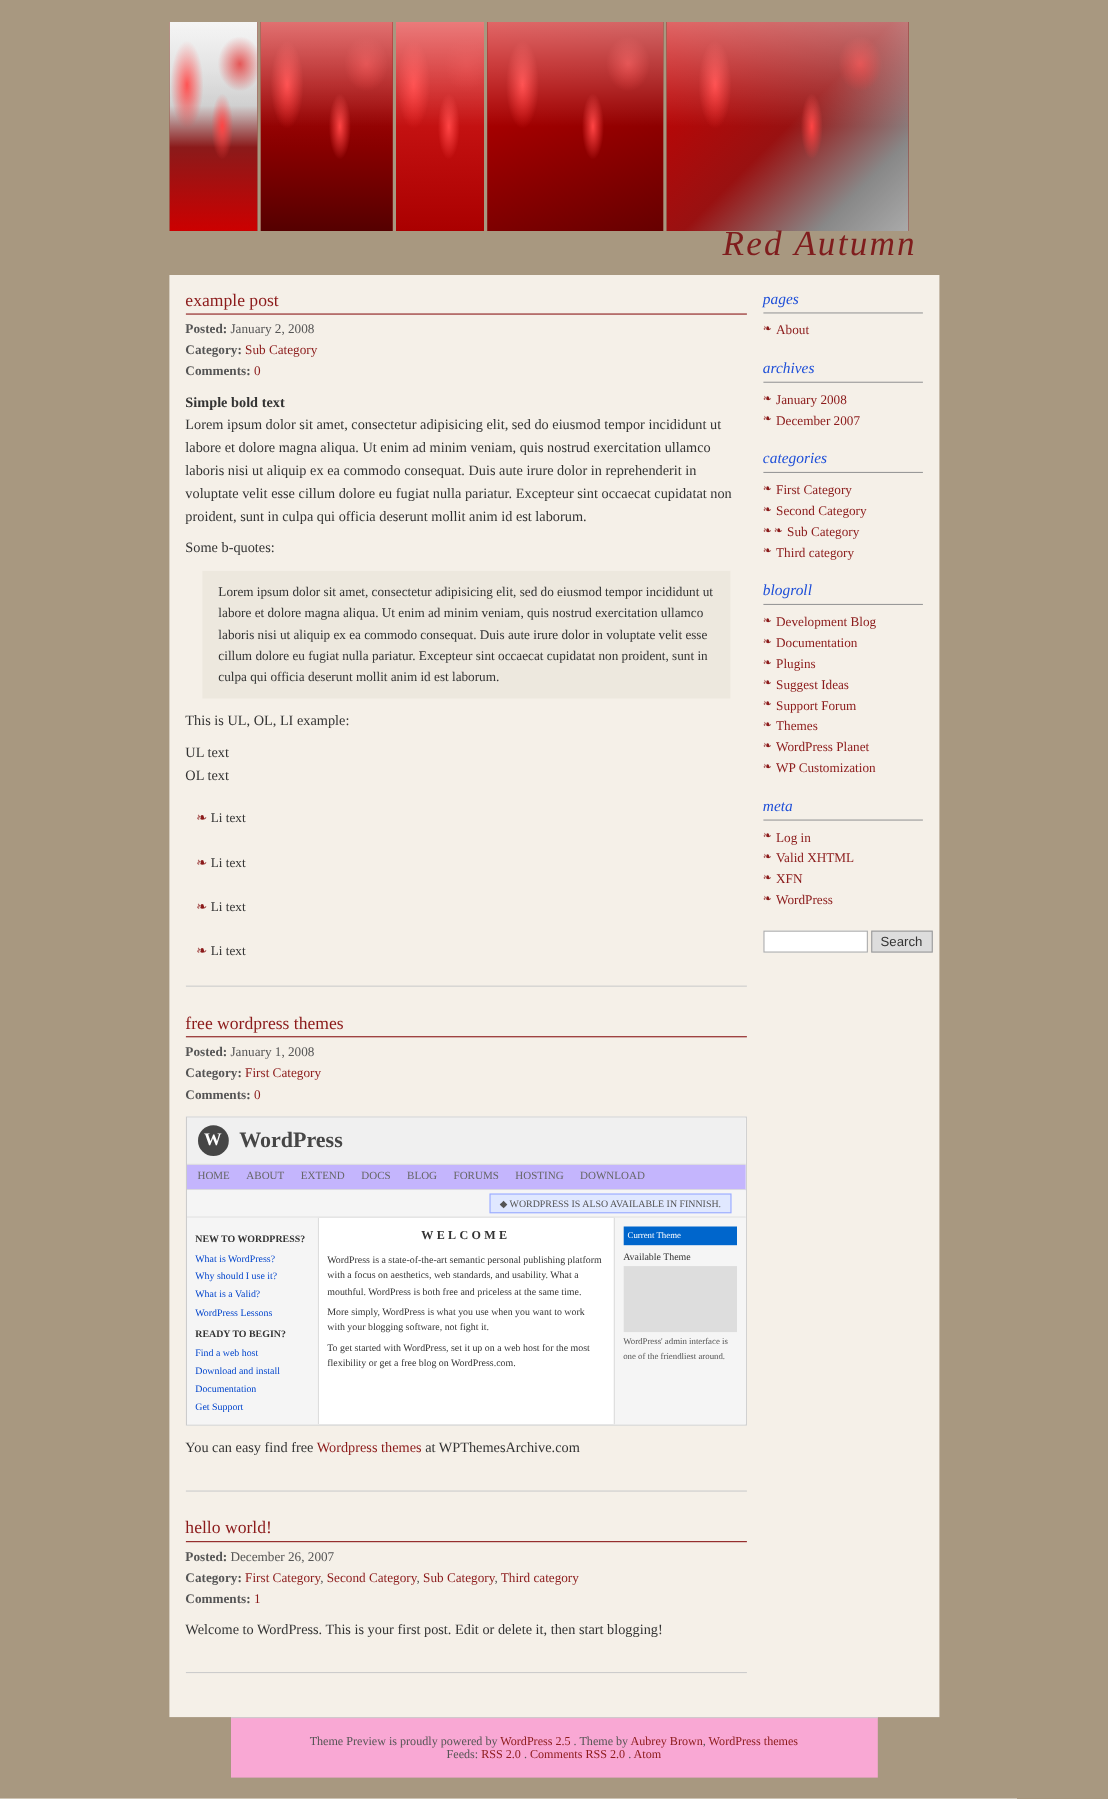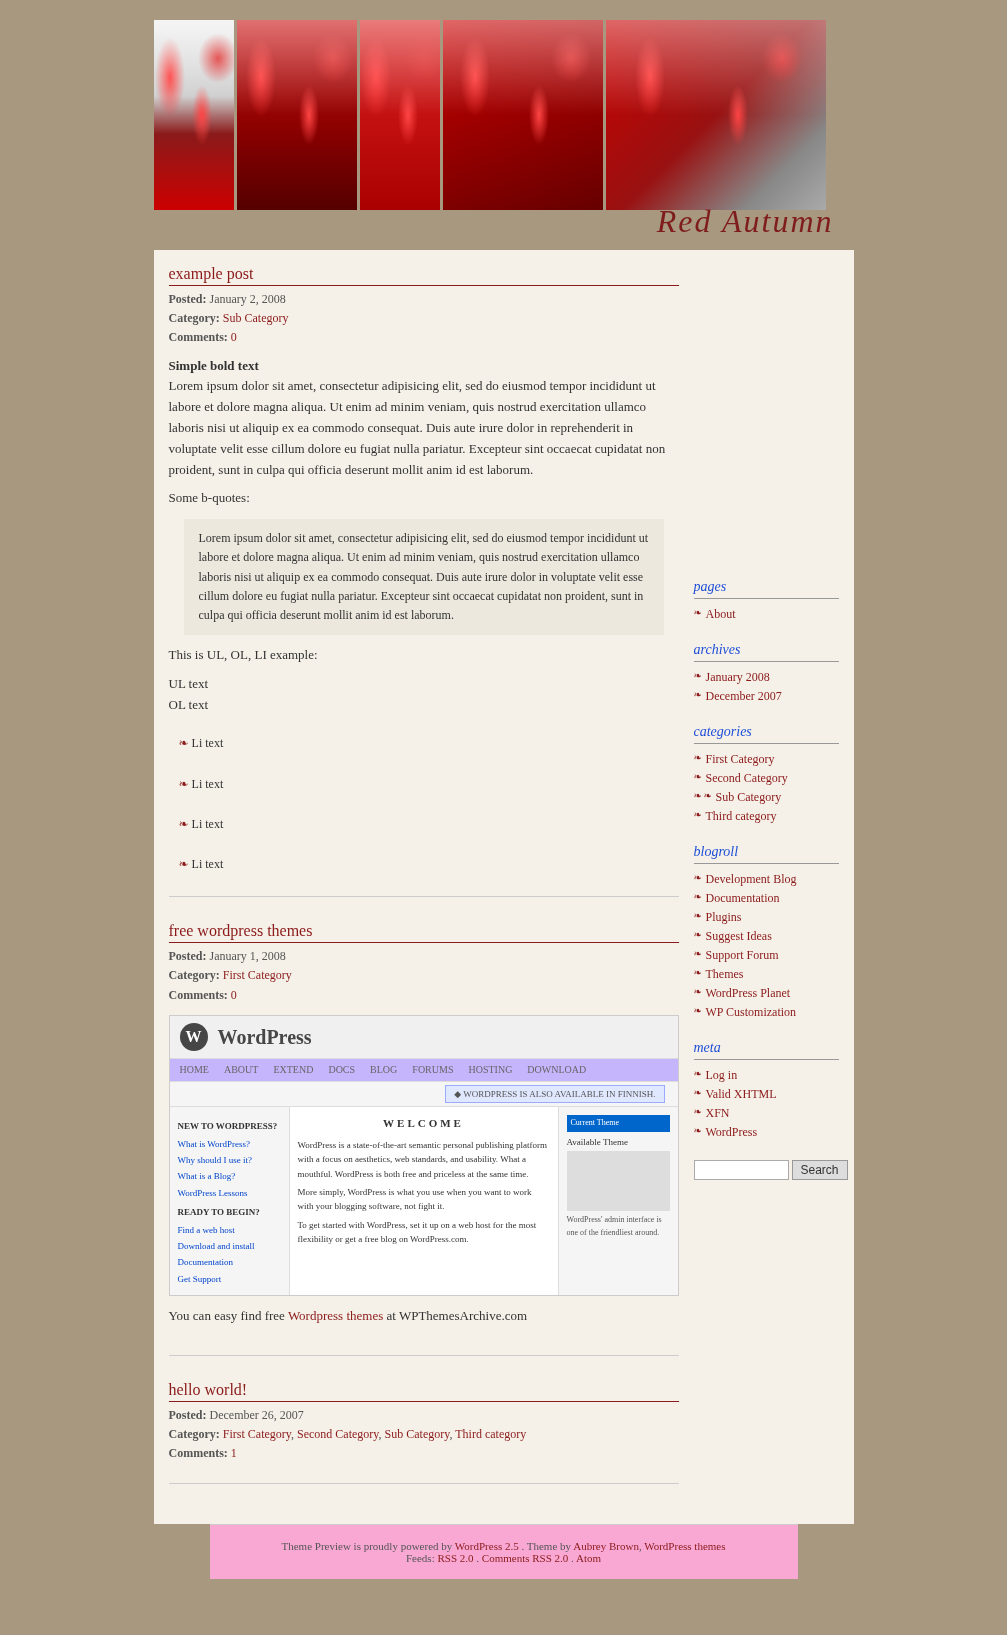--- a/index.html
+++ b/index.html
@@ -77,21 +77,20 @@
     }
 
     
     #wrapper {
       width: 700px;
       margin: 0 auto;
       background: #f5f0e8;
       padding: 15px;
       display: flex;
       gap: 15px;
-      align-items: center;
     }
 
     
     #content {
       flex: 1;
       max-width: 520px;
     }
 
     
     .post {
@@ -445,21 +444,21 @@
           </div>
           <div class="wp-search-bar">
             <span style="font-size:9px;color:#555;background:#e0e8ff;border:1px solid #99aaff;padding:1px 8px;margin-right:3px;">◆ WORDPRESS IS ALSO AVAILABLE IN FINNISH.</span>
           </div>
           <div class="wp-body">
             <div class="wp-sidebar-left">
               <h5>NEW TO WORDPRESS?</h5>
               <ul>
                 <li>What is WordPress?</li>
                 <li>Why should I use it?</li>
-                <li>What is a Blog?</li>
+                <li>What is a Valid?</li>
                 <li>WordPress Lessons</li>
               </ul>
               <h5>READY TO BEGIN?</h5>
               <ul>
                 <li>Find a web host</li>
                 <li>Download and install</li>
                 <li>Documentation</li>
                 <li>Get Support</li>
               </ul>
             </div>
@@ -490,20 +489,23 @@
       <div class="post-title-line"></div>
       <div class="post-meta">
         <strong>Posted:</strong> <span>December 26, 2007</span><br>
         <strong>Category:</strong>
         <a href="#">First Category</a>,
         <a href="#">Second Category</a>,
         <a href="#">Sub Category</a>,
         <a href="#">Third category</a><br>
         <strong>Comments:</strong> <a href="#">1</a>
       </div>
+      <div class="post-body">
+        <p>Welcome to WordPress. This is your first post. Edit or delete it, then start blogging!</p>
+      </div>
     </div>
 
   </div>
 
   <div id="sidebar">
 
     <div class="sidebar-section">
       <h3>pages</h3>
       <ul>
         <li>

